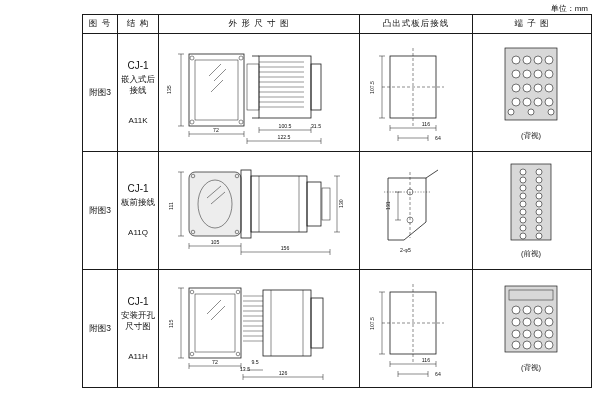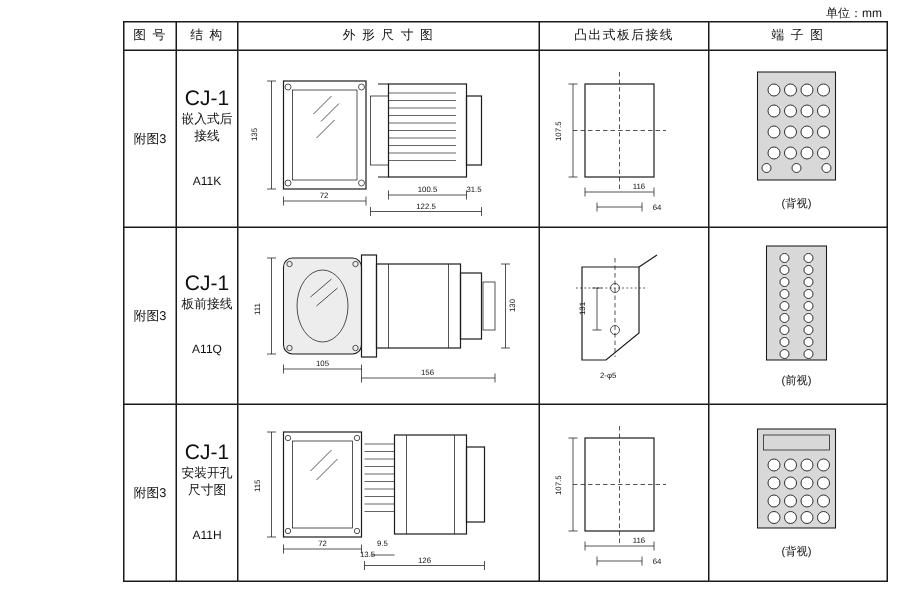--- a/index.html
+++ b/index.html
@@ -33,21 +33,21 @@
   .c-no{width:34px;}
   .c-st{width:40px;}
   .c-out{width:200px;}
   .c-mount{width:112px;}
   .c-term{width:118px;}
 
   tbody tr{height:118px;}
 
   .nocell{font-size:9px;line-height:13px;}
   .stcell{font-size:8px;line-height:11px;}
-  .stcell .model{display:block;margin-bottom:3px;font-size:14px;}
+  .stcell .model{display:block;margin-bottom:3px;font-size:10px;}
   .stcell .code{display:block;margin-top:19px;font-size:8px;}
   .vert{letter-spacing:0px;margin-top:48px;}
 
   .cellwrap{position:relative;width:100%;height:100%;}
   svg{display:block;}
   .ln{stroke:#1b1b1b;stroke-width:0.8;fill:none;}
   .lnthin{stroke:#1b1b1b;stroke-width:0.5;fill:none;}
   .dash{stroke:#1b1b1b;stroke-width:0.5;fill:none;stroke-dasharray:3 2;}
   .dot{stroke:#1b1b1b;stroke-width:0.5;fill:none;stroke-dasharray:1.2 1.6;}
   .fillgray{fill:#d8d8d8;stroke:#1b1b1b;stroke-width:0.7;}

